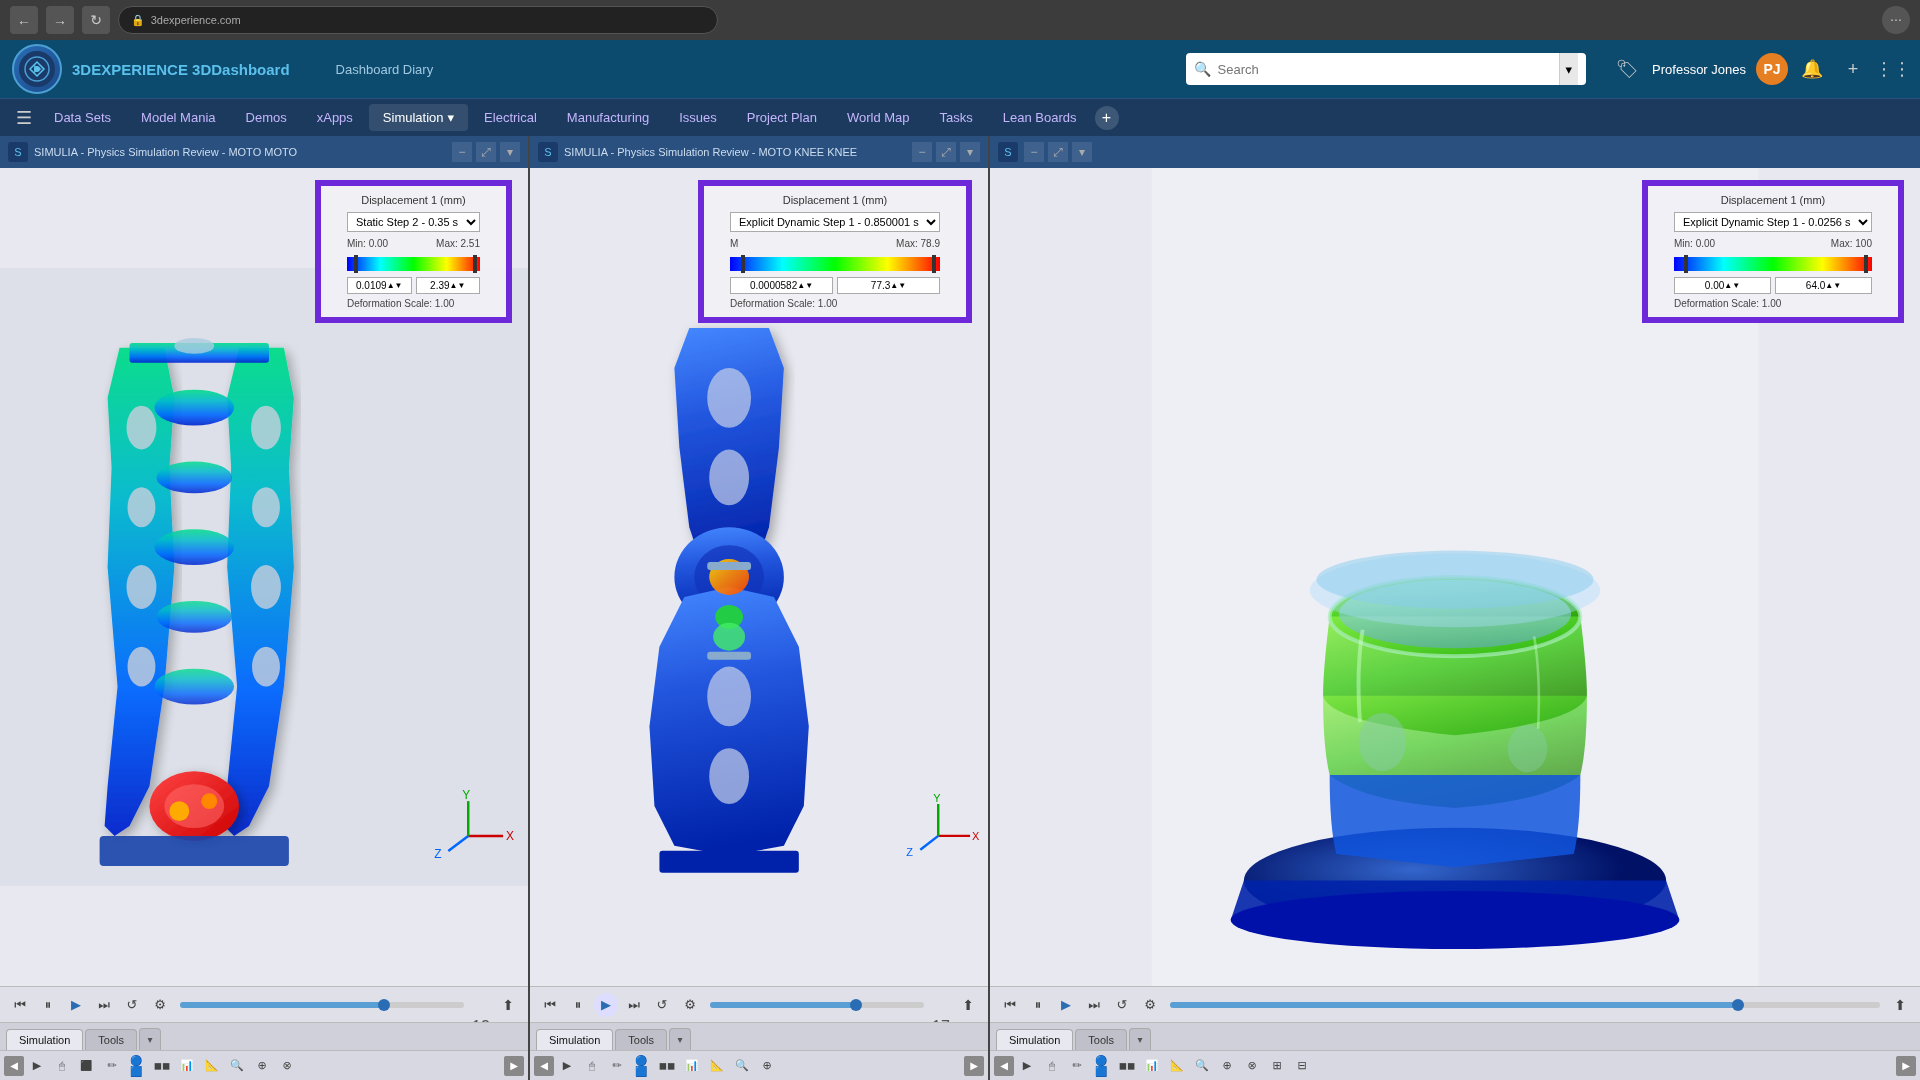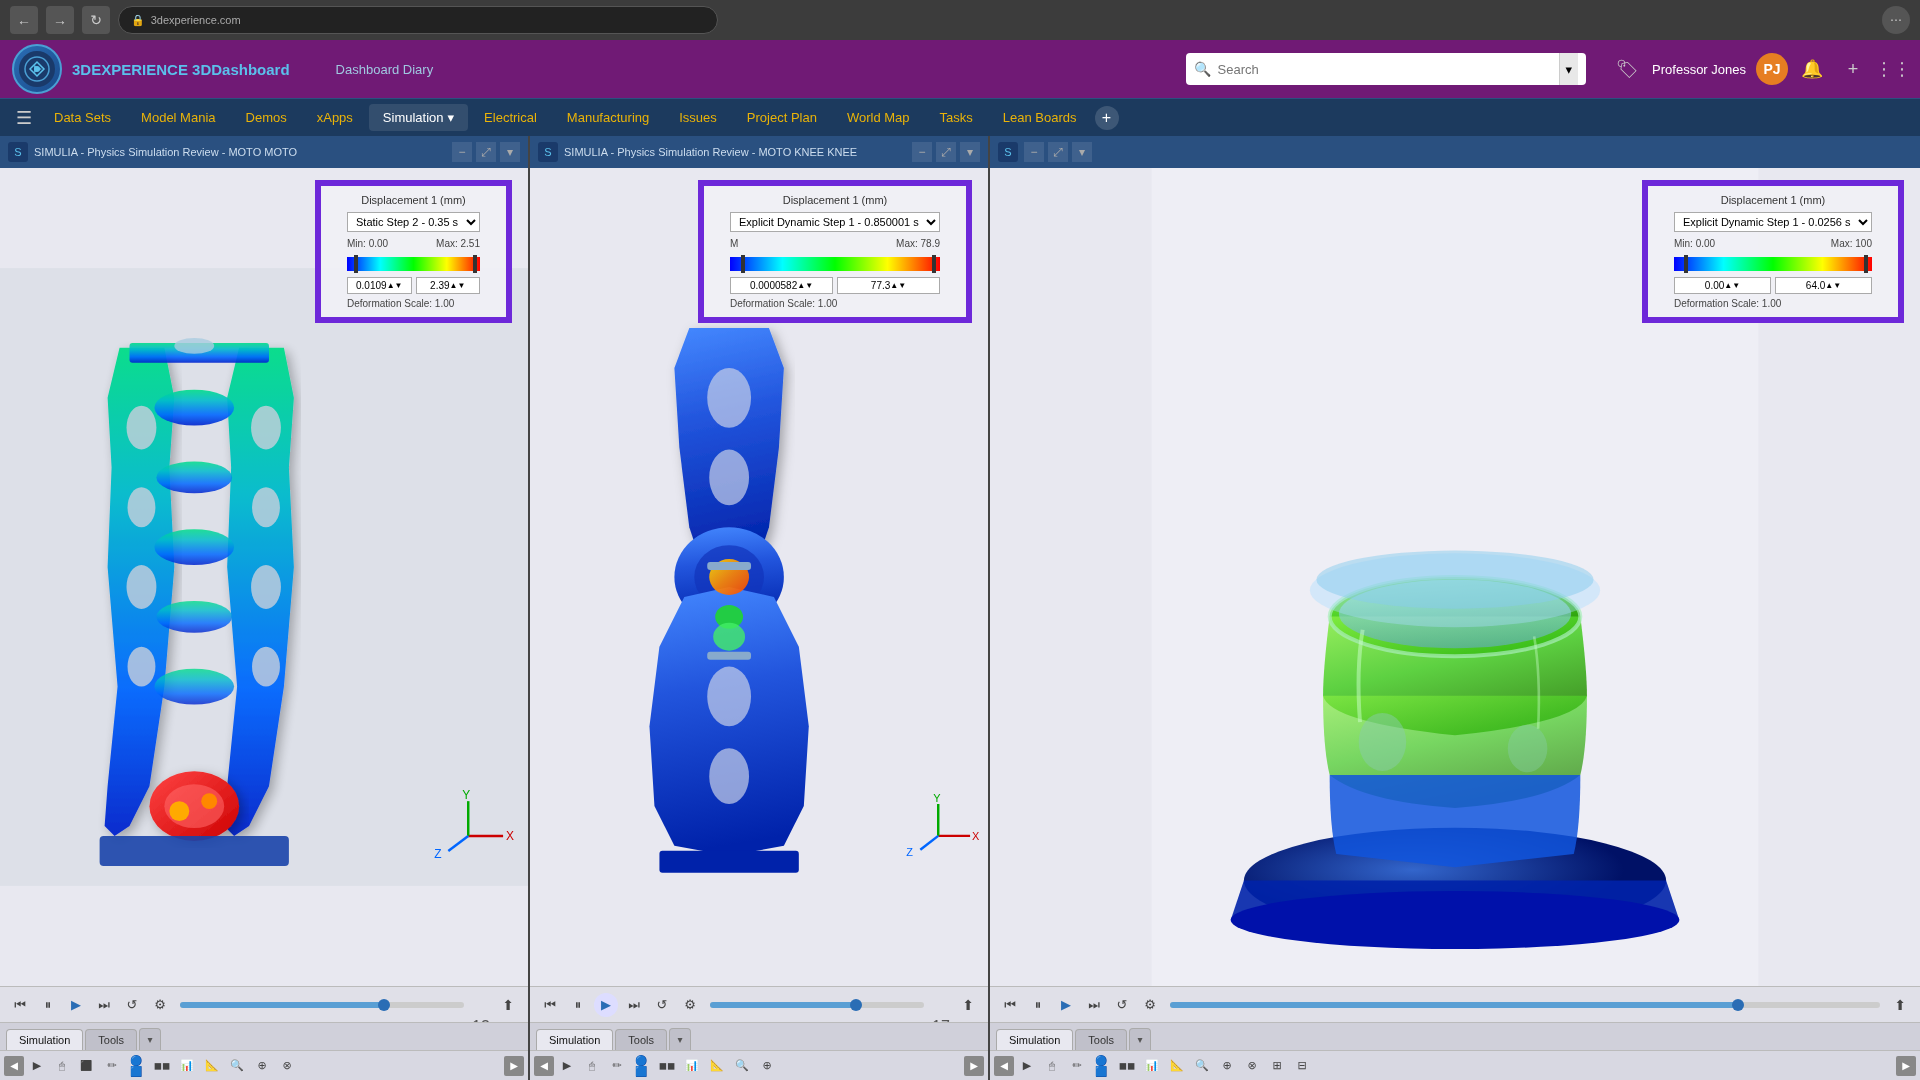--- a/index.html
+++ b/index.html
@@ -43,21 +43,21 @@
       background: #555;
       border: none; border-radius: 50%;
       color: #ccc; cursor: pointer;
       display: flex; align-items: center; justify-content: center;
       font-size: 12px;
     }
 
     
     .app-header {
       height: 58px;
-      background: #701a75;
+      background: #0c4a6e;
       display: flex;
       align-items: center;
       padding: 0 12px;
       gap: 10px;
     }
     .app-logo {
       width: 50px; height: 50px;
       border-radius: 50%;
       background: linear-gradient(135deg, #2a6db5, #1a4a8a);
       display: flex; align-items: center; justify-content: center;
@@ -130,21 +130,21 @@
       padding: 0 8px;
     }
     .hamburger-btn {
       width: 32px; height: 32px;
       display: flex; align-items: center; justify-content: center;
       cursor: pointer; color: #ccc; font-size: 18px;
     }
     .nav-items { display: flex; align-items: center; gap: 2px; }
     .nav-item {
       padding: 6px 14px;
-      color: #eab308;
+      color: #c4b5fd;
       cursor: pointer;
       border-radius: 4px;
       font-size: 13px;
       white-space: nowrap;
     }
     .nav-item.active { color: #fff; }
     .nav-item.has-dropdown { display: flex; align-items: center; gap: 4px; }
     .nav-add-btn {
       width: 24px; height: 24px;
       background: rgba(255,255,255,0.15);

